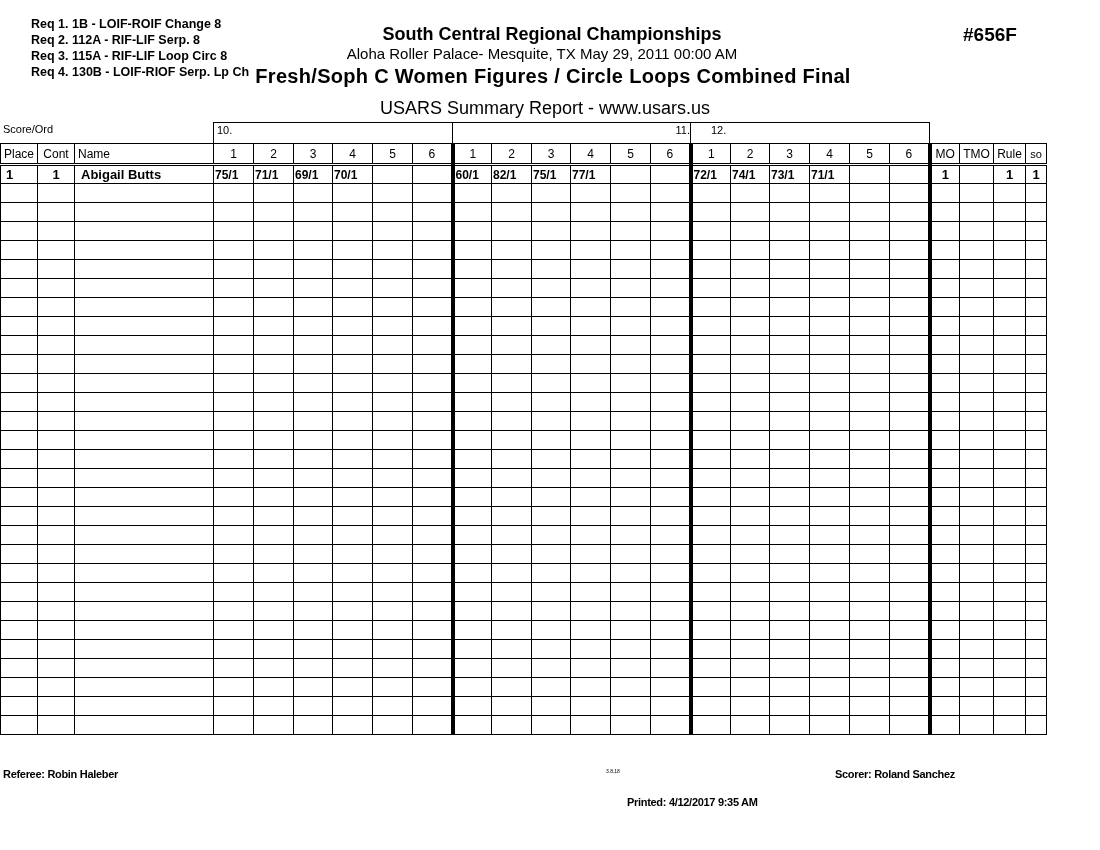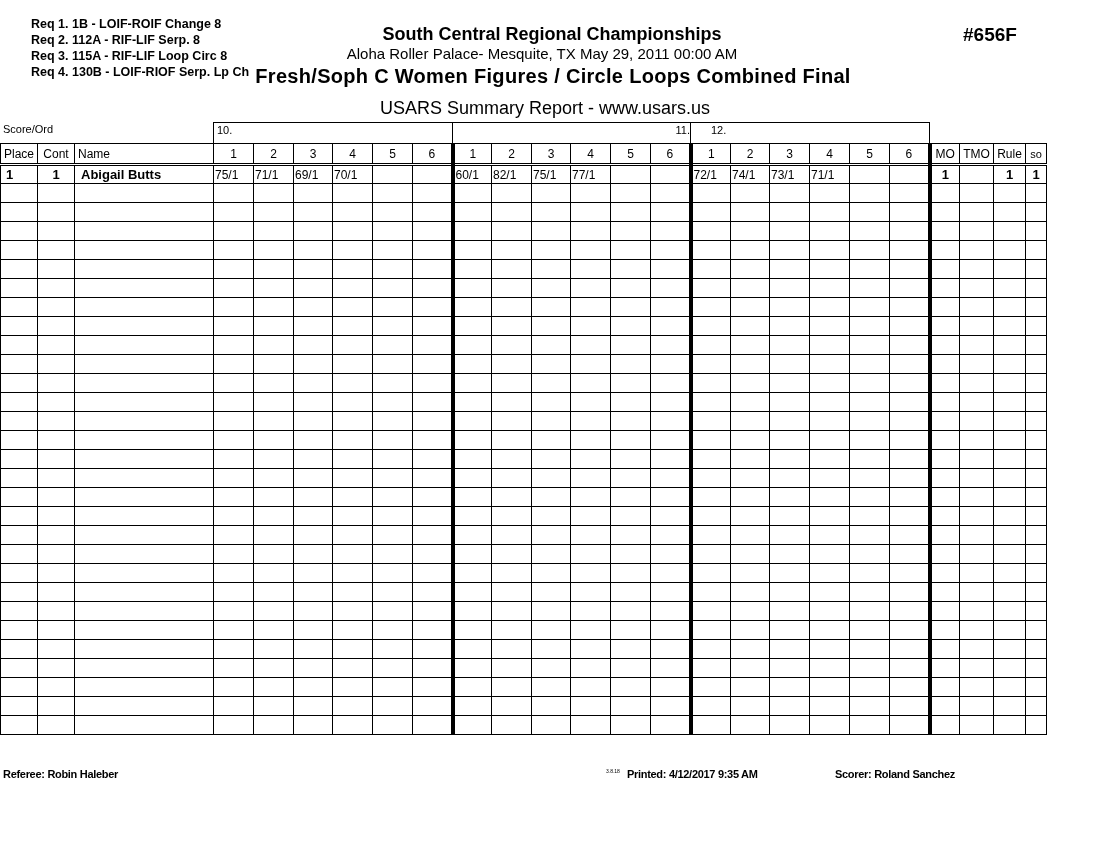--- a/index.html
+++ b/index.html
@@ -14,21 +14,21 @@
   .t4{top:90px;font-size:18px;width:1090px;margin-top:8px;}
   .evno{left:963px;top:24px;font-size:19px;font-weight:bold;}
   .scoreord{left:3px;top:123px;font-size:11px;}
   .grp{position:absolute;top:122px;height:21px;border:1px solid #000;border-bottom:none;box-sizing:border-box;font-size:11px;padding-left:3px;line-height:14px;}
   table.grid{position:absolute;left:0;top:143px;border-collapse:collapse;table-layout:fixed;}
   table.grid td{border:1px solid #000;height:19px;padding:0;font-size:11px;overflow:hidden;white-space:nowrap;box-sizing:border-box;}
   table.grid tr.hdr td{text-align:center;font-size:12px;height:21px;margin-top:16px;}
   table.grid tr.hdr td.l{text-align:left;padding-left:3px;}
   table.grid tr.hdr td{border-bottom:3px double #000;}
   table.grid td.thick{border-left:4px solid #000;}
-  table.grid td.sc{text-align:left;padding-left:1px;font-size:12px;}
+  table.grid td.sc{text-align:left;padding-left:1px;font-size:12px;font-weight:bold;}
   table.grid td.b{font-weight:bold;font-size:13px;}
   table.grid td.ctr{text-align:center;}
   table.grid td.name{padding-left:6px;}
   table.grid td.pl{padding-left:5px;}
   .foot{top:768px;font-size:11px;font-weight:bold;letter-spacing:-0.3px;}
   .ver{left:606px;top:768px;font-size:5px;}
 </style>
 </head>
 <body>
 
@@ -914,14 +914,14 @@
         <td class="thick"></td>
         <td></td>
         <td></td>
         <td></td>
       </tr>
     </tbody>
 </table>
 
 <div class="abs foot" style="left:3px;">Referee:  Robin Haleber</div>
 <div class="abs ver">3.8.18</div>
-<div class="abs foot" style="left:627px;">Printed:  4/12/2017  9:35 AM</div>
+<div class="abs foot" style="left:627px;margin-top:28px;">Printed:  4/12/2017  9:35 AM</div>
 <div class="abs foot" style="left:835px;">Scorer:   Roland Sanchez</div>
 
 </body></html>

